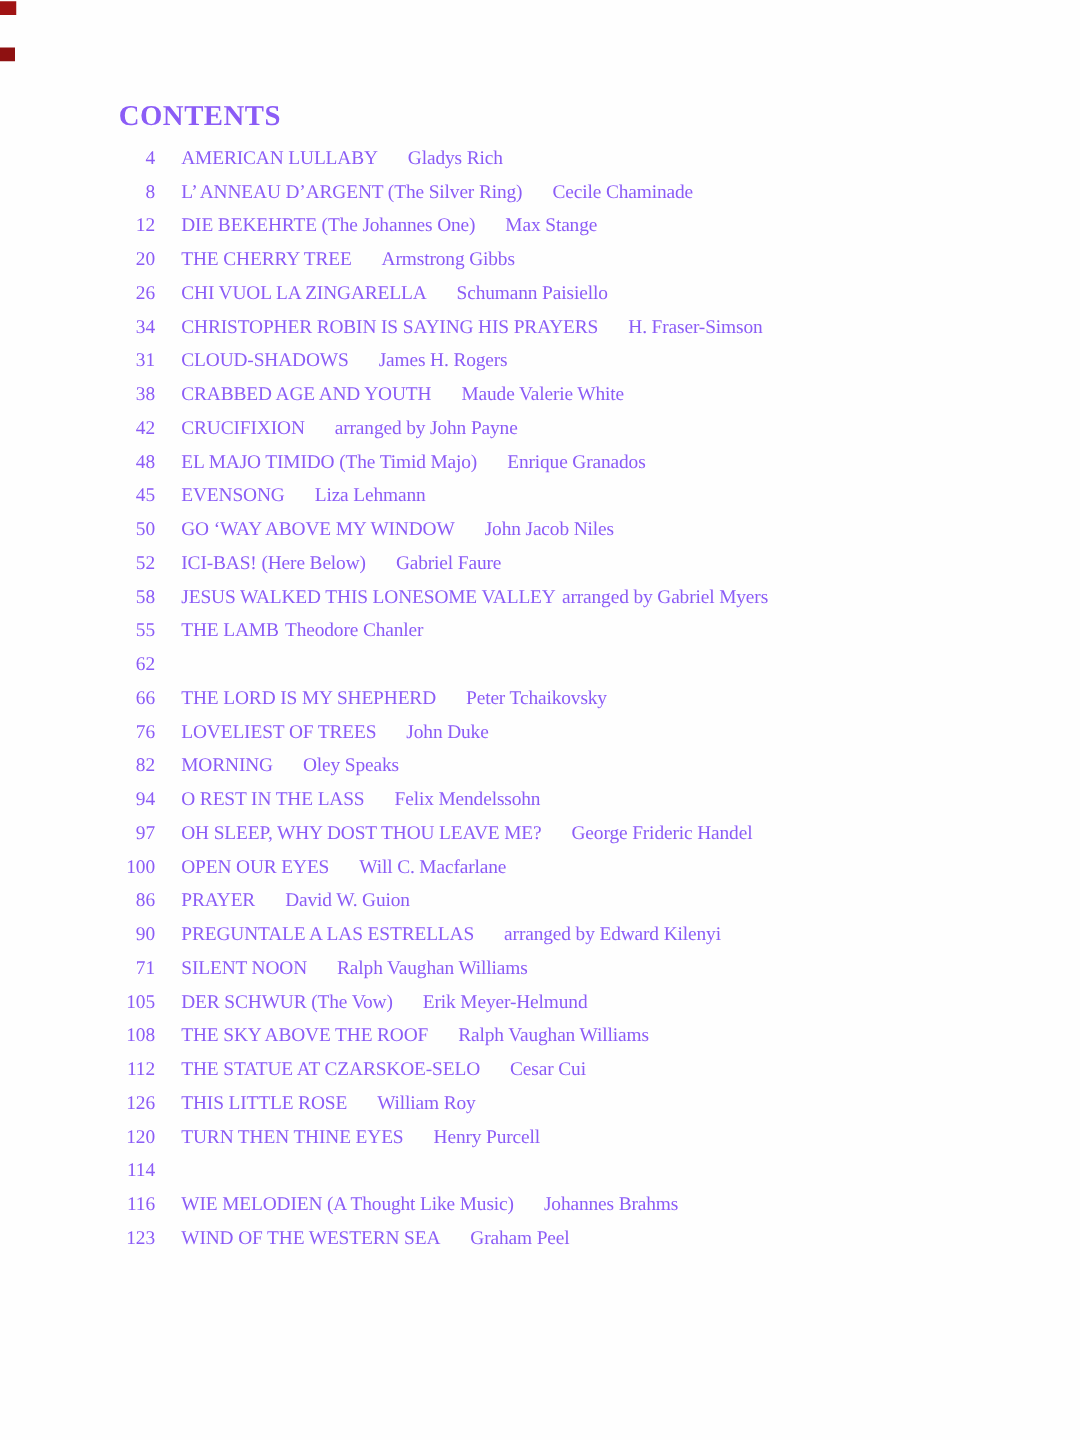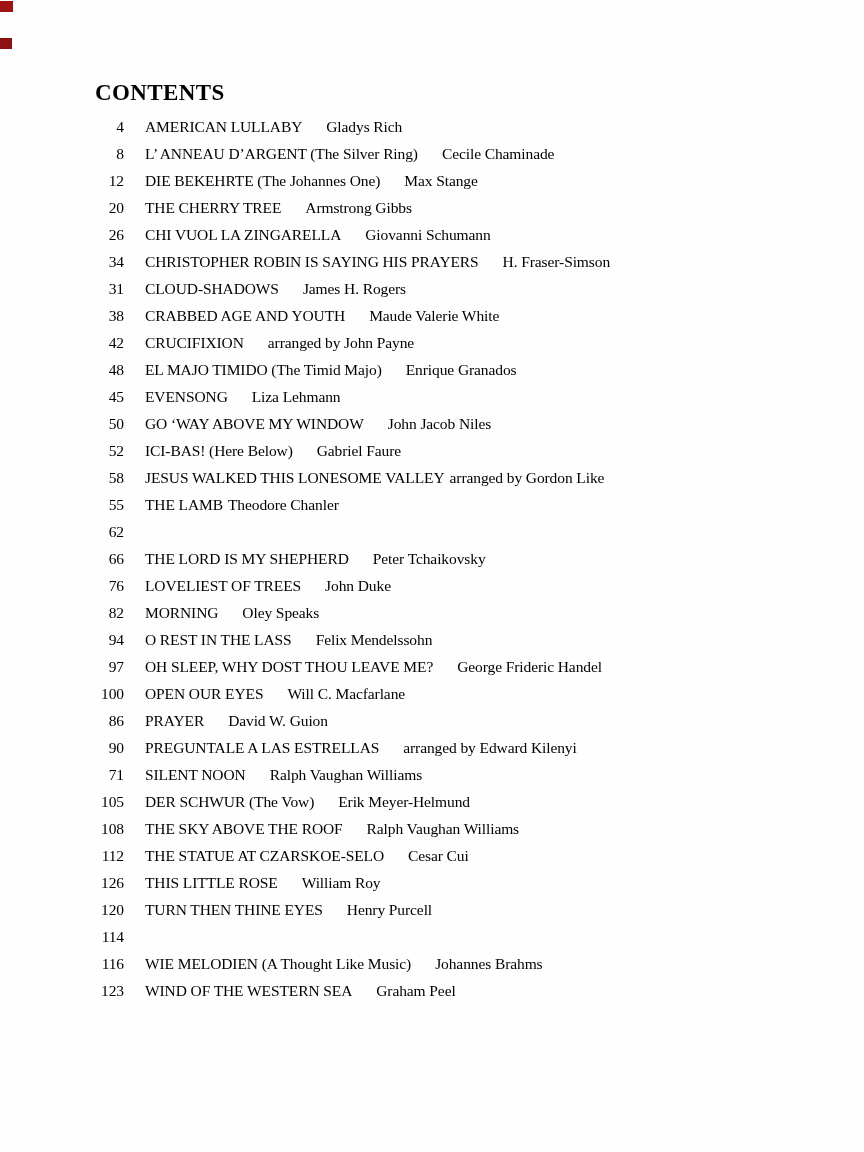--- a/index.html
+++ b/index.html
@@ -4,21 +4,21 @@
 <style>
   html, body { margin: 0; padding: 0; }
   body { background: #ffffff; }
   .page {
     position: relative;
     width: 864px;
     height: 1152px;
     background: #fefefe;
     overflow: hidden;
     font-family: "Liberation Serif", "DejaVu Serif", serif;
-    color: #000000;
+    color: #8b5cf6;
   }
   .edge-mark {
     position: absolute;
     left: 0;
   }
   .edge-mark.first { top: 1px; width: 13px; height: 11px; }
   .edge-mark.second { top: 38px; width: 12px; height: 11px; }
   .heading {
     position: absolute;
     left: 95px;
@@ -72,21 +72,21 @@
       <div class="row">
         <span class="num">12</span>
         <span class="txt"><span class="title">DIE BEKEHRTE (The Johannes One)</span><span class="composer">Max Stange</span></span>
       </div>
       <div class="row">
         <span class="num">20</span>
         <span class="txt"><span class="title">THE CHERRY TREE</span><span class="composer">Armstrong Gibbs</span></span>
       </div>
       <div class="row">
         <span class="num">26</span>
-        <span class="txt"><span class="title">CHI VUOL LA ZINGARELLA</span><span class="composer">Giovanni Schumann</span></span>
+        <span class="txt"><span class="title">CHI VUOL LA ZINGARELLA</span><span class="composer">Schumann Paisiello</span></span>
       </div>
       <div class="row">
         <span class="num">34</span>
         <span class="txt"><span class="title">CHRISTOPHER ROBIN IS SAYING HIS PRAYERS</span><span class="composer">H. Fraser-Simson</span></span>
       </div>
       <div class="row">
         <span class="num">31</span>
         <span class="txt"><span class="title">CLOUD-SHADOWS</span><span class="composer">James H. Rogers</span></span>
       </div>
       <div class="row">
@@ -108,21 +108,21 @@
       <div class="row">
         <span class="num">50</span>
         <span class="txt"><span class="title">GO ‘WAY ABOVE MY WINDOW</span><span class="composer">John Jacob Niles</span></span>
       </div>
       <div class="row">
         <span class="num">52</span>
         <span class="txt"><span class="title">ICI-BAS! (Here Below)</span><span class="composer">Gabriel Faure</span></span>
       </div>
       <div class="row">
         <span class="num">58</span>
-        <span class="txt"><span class="title">JESUS WALKED THIS LONESOME VALLEY</span><span class="composer tight">arranged by Gordon Like</span></span>
+        <span class="txt"><span class="title">JESUS WALKED THIS LONESOME VALLEY</span><span class="composer tight">arranged by Gabriel Myers</span></span>
       </div>
       <div class="row">
         <span class="num">55</span>
         <span class="txt"><span class="title">THE LAMB</span><span class="composer tight">Theodore Chanler</span></span>
       </div>
       <div class="row">
         <span class="num">62</span>
       </div>
       <div class="row">
         <span class="num">66</span>

